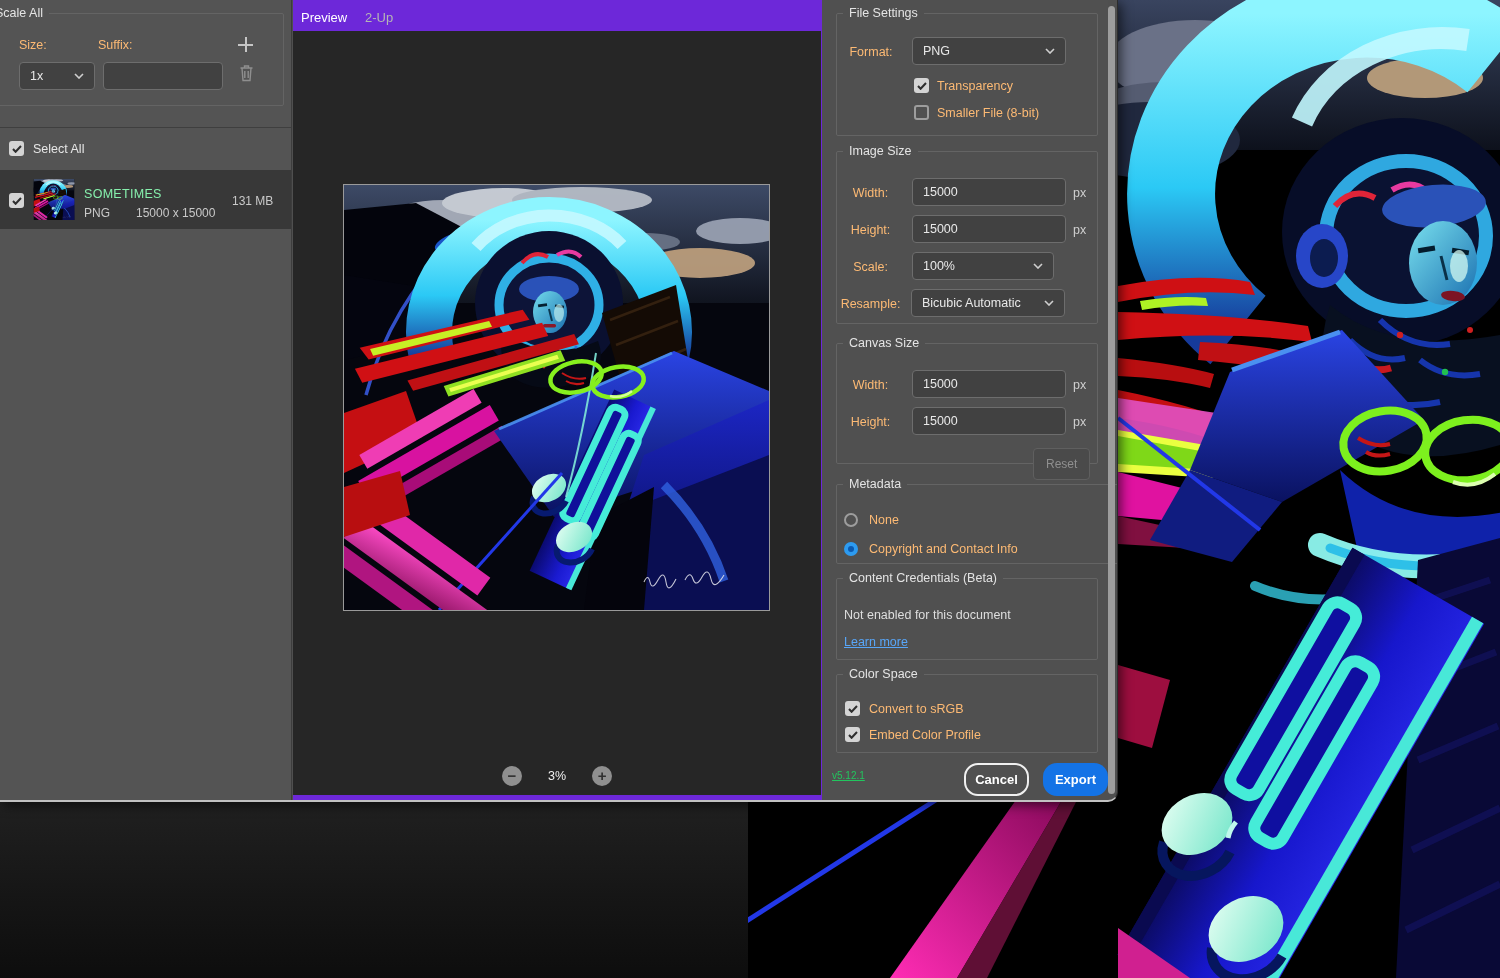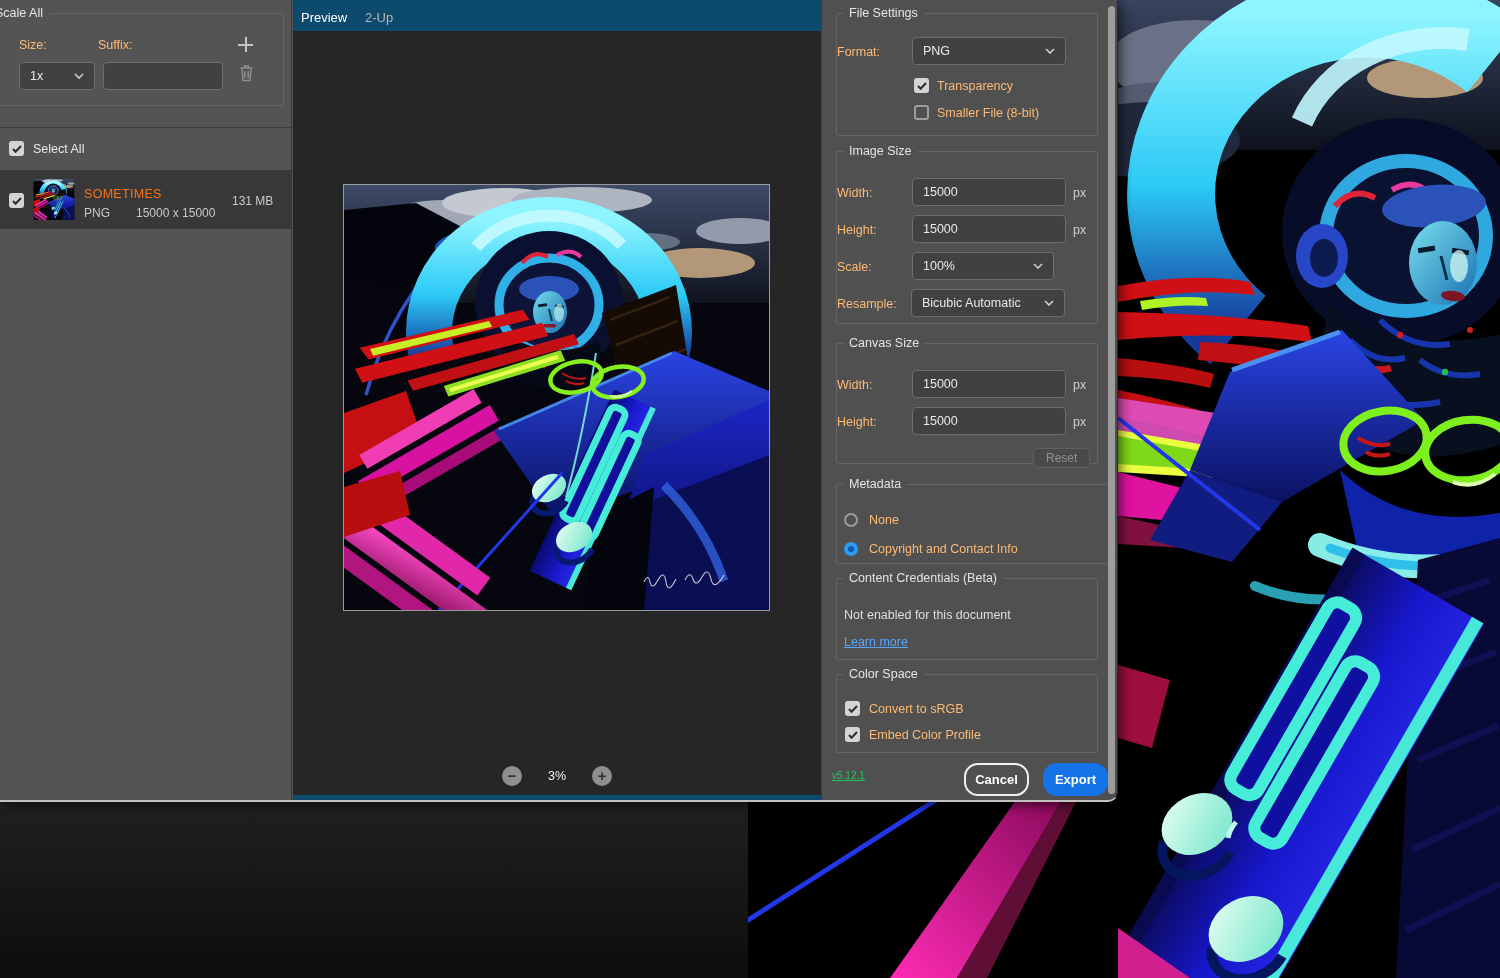--- a/index.html
+++ b/index.html
@@ -11,29 +11,29 @@
   #bg-art { position:absolute; left:0; top:0; }
   #pasteboard { position:absolute; left:0; top:802px; width:748px; height:176px;
     background:linear-gradient(#202020,#0d0d0d); }
 
   
   #dialog { position:absolute; left:0; top:0; width:1118px; height:802px;
     background:#4f4f4f; border-bottom:2px solid #c2c2c2; border-right:1px solid #2c2c2c;
     border-bottom-right-radius:10px; box-shadow:3px 3px 12px rgba(0,0,0,.6); overflow:hidden; }
   .panel { position:absolute; top:0; height:800px; }
   #left-panel  { left:0; width:292px; background:#545454; border-right:1px solid #3d3d3d; overflow:hidden; }
-  #center-panel{ left:293px; width:529px; background:#0c4a6e; }
+  #center-panel{ left:293px; width:529px; background:#6d28d9; }
   #right-panel { left:822px; width:286px; background:#505050; }
 
   
   fieldset.grp { position:absolute; border:1px solid #646464; border-radius:2px; background:transparent; }
   fieldset.grp legend { margin-left:6px; padding:0 6px; font-size:12.5px; color:#e4e4e4; }
 
   .lbl { position:absolute; font-size:12.5px; color:#fdba74; white-space:nowrap; }
-  .lbl.r { text-align:left; }
+  .lbl.r { text-align:center; }
 
   .field, .drop { position:absolute; background:#414141; border:1px solid #6d6d6d;
     border-radius:4px; height:28px; color:#e8e8e8; font-size:12.5px; }
   input.field { padding:0 10px; font-family:"Liberation Sans",sans-serif; outline:none; width:100%;
     background:transparent; border:none; color:#e8e8e8; font-size:12.5px; }
   .fieldwrap { position:absolute; background:#414141; border:1px solid #6d6d6d; border-radius:4px; height:28px; display:flex; align-items:center; }
   .drop { display:flex; align-items:center; padding:0 10px; cursor:pointer; }
   .drop .val { flex:1; }
   .drop svg { flex:none; }
 
@@ -66,21 +66,21 @@
   #preview-img { position:absolute; left:51px; top:154px; width:425px; height:425px; outline:1px solid #9a9a9a; }
   #zoombar { position:absolute; left:0; right:0; bottom:8px; height:22px; display:flex;
     align-items:center; justify-content:center; gap:26px; }
   .zbtn { width:20px; height:20px; border-radius:50%; background:#8f8f8f; color:#303030;
     font-size:15px; line-height:19px; text-align:center; cursor:pointer; font-weight:bold; }
   #zoom-level { color:#f0f0f0; font-size:12.5px; }
 
   
   .unit { position:absolute; font-size:12.5px; color:#cfcfcf; }
   #reset-btn { position:absolute; background:#4a4a4a; border:1px solid #5f5f5f; border-radius:4px;
-    color:#8f8f8f; font-size:12px; padding:2px 12px; cursor:default; }
+    color:#8f8f8f; font-size:12px; padding:8px 12px; cursor:default; }
   .link { position:absolute; font-size:12.5px; color:#58a6f8; text-decoration:underline; cursor:pointer; }
   .note { position:absolute; font-size:12.5px; color:#dedede; }
 
   #version { position:absolute; left:10px; top:770px; font-size:10px; color:#22c55e;text-decoration:underline; }
   .pill { position:absolute; top:763px; height:33px; border-radius:14px; font-size:13px;
     display:flex; align-items:center; justify-content:center; cursor:pointer; font-weight:bold; }
   #cancel-btn { left:142px; width:65px; border:2px solid #f0f0f0; color:#fff; background:transparent; }
   #export-btn { left:221px; width:65px; background:#1473e6; color:#fff; border:none; }
 
   #scrollbar { position:absolute; left:1108px; top:6px; width:7px; height:788px;
@@ -385,21 +385,21 @@
 
       <div id="item-row">
         <span class="cb" style="left:9px; top:23px">
           <svg class="icon-svg" width="10" height="8" viewBox="0 0 10 8">
             <path d="M1 4l2.6 2.8L9 1" stroke="#2e2e2e" stroke-width="2" fill="none"></path>
             </svg>
         </span>
         <svg id="thumb" viewBox="0 0 425 425">
           <use href="#artsym"></use>
           </svg>
-        <div class="itxt" style="left:84px; top:17px; font-size:12.5px; color:#f97316; letter-spacing:.3px">SOMETIMES</div>
+        <div class="itxt" style="left:84px; top:17px; font-size:12.5px; color:#86efac; letter-spacing:.3px">SOMETIMES</div>
         <div class="itxt" style="left:84px; top:36px; font-size:12px; color:#c9c9c9">PNG</div>
         <div class="itxt" style="left:136px; top:36px; font-size:12px; color:#c9c9c9">15000 x 15000</div>
         <div class="itxt" style="left:232px; top:24px; font-size:12px; color:#c9c9c9">131 MB</div>
       </div>
     </div>
 
     <div id="center-panel" class="panel">
       <div id="tabbar">
         <span class="tab active" style="left:8px">Preview</span>
         <span class="tab" style="left:72px">2-Up</span>

